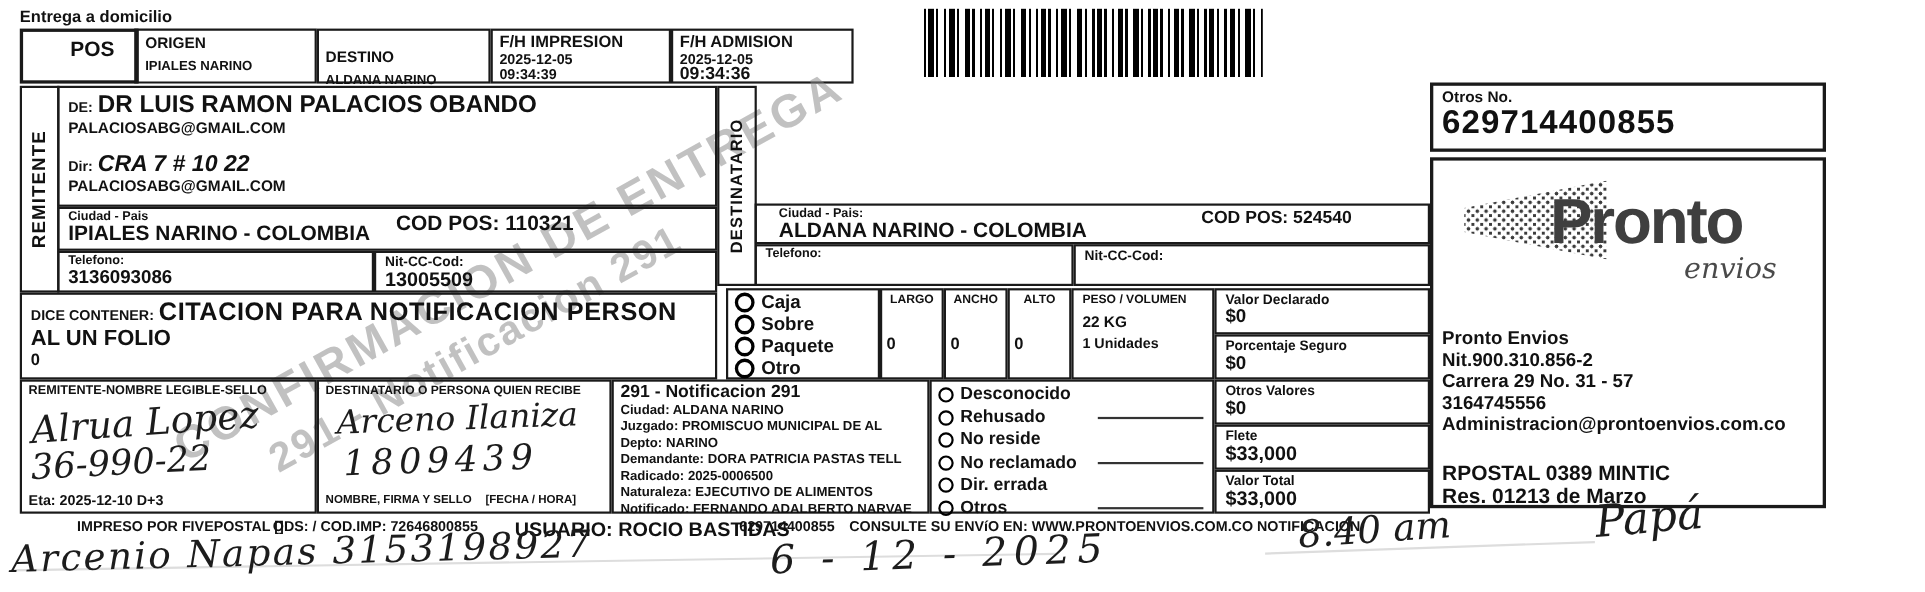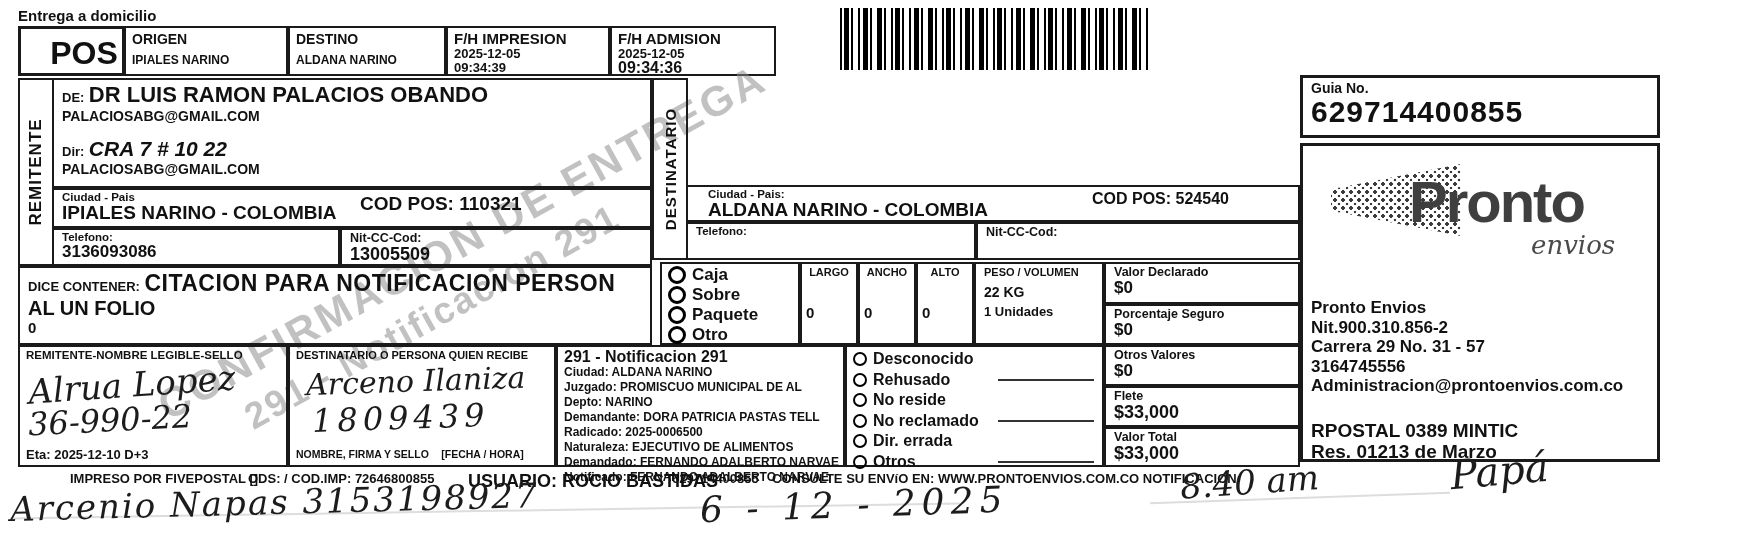--- a/index.html
+++ b/index.html
@@ -40,29 +40,29 @@
   .streak{position:absolute;height:2px;background:#ddd;}
 </style>
 </head>
 <body>
 
 <div id="page">
 
   <div class="abs" style="left:18px;top:7px;font-weight:bold;font-size:15px;">Entrega a domicilio</div>
 
   <div class="box box3" style="left:18px;top:26px;width:108px;height:50px;">
-    <div style="text-align:center;font-weight:bold;font-size:32px;margin-top:6px;padding-left:24px;">POS</div>
+    <div style="text-align:center;font-weight:bold;font-size:19px;margin-top:6px;padding-left:24px;">POS</div>
   </div>
 
   <div class="box" style="left:122px;top:26px;width:166px;height:50px;border-left-width:4px;padding:3px 6px;">
     <div class="lbl" style="font-size:14px;">ORIGEN</div>
     <div class="val" style="font-size:12px;margin-top:6px;">IPIALES NARINO</div>
   </div>
 
-  <div class="box" style="left:288px;top:26px;width:158px;height:50px;padding:3px 6px;">
+  <div class="box" style="left:288px;top:26px;width:158px;height:50px;padding:15px 6px;">
     <div class="lbl" style="font-size:14px;">DESTINO</div>
     <div class="val" style="font-size:12px;margin-top:6px;">ALDANA NARINO</div>
   </div>
 
   <div class="box" style="left:446px;top:26px;width:164px;height:50px;padding:2px 6px;">
     <div class="lbl" style="font-size:15px;">F/H IMPRESION</div>
     <div class="val" style="font-size:13px;line-height:14px;">2025-12-05</div>
     <div class="val" style="font-size:13px;line-height:14px;">09:34:39</div>
   </div>
 
@@ -205,21 +205,20 @@
   </div>
 
   <div class="box" style="left:556px;top:345px;width:289px;height:122px;padding:1px 6px;">
     <div class="val" style="font-size:16px;line-height:17px;">291 - Notificacion 291</div>
     <div class="nrow"><span>Ciudad:</span> <span>ALDANA NARINO</span></div>
     <div class="nrow"><span>Juzgado:</span> <span>PROMISCUO MUNICIPAL DE AL</span></div>
     <div class="nrow"><span>Depto:</span> <span>NARINO</span></div>
     <div class="nrow"><span>Demandante:</span> <span>DORA PATRICIA PASTAS TELL</span></div>
     <div class="nrow"><span>Radicado:</span> <span>2025-0006500</span></div>
     <div class="nrow"><span>Naturaleza:</span> <span>EJECUTIVO DE ALIMENTOS</span></div>
-    <div class="nrow"><span>Demandado:</span> <span>FERNANDO ADALBERTO NARVAE</span></div>
     <div class="nrow"><span>Notificado:</span> <span>FERNANDO ADALBERTO NARVAE</span></div>
   </div>
 
   <div class="box" style="left:845px;top:345px;width:259px;height:122px;padding:2px 4px 2px 6px;">
     <div class="estado-row">
         <span class="radio sm"></span>
         <span>Desconocido</span>
       </div>
     <div class="estado-row">
         <span class="radio sm"></span>
@@ -253,21 +252,21 @@
   <div class="box" style="left:1104px;top:386px;width:196px;height:41px;padding:1px 8px;">
     <div class="lbl" style="font-size:12.5px;">Flete</div>
     <div class="val" style="font-size:18px;line-height:18px;">$33,000</div>
   </div>
   <div class="box" style="left:1104px;top:427px;width:196px;height:40px;padding:1px 8px;">
     <div class="lbl" style="font-size:12.5px;">Valor Total</div>
     <div class="val" style="font-size:18px;line-height:18px;">$33,000</div>
   </div>
 
   <div class="box box3" style="left:1300px;top:75px;width:360px;height:63px;padding:2px 8px;">
-    <div class="lbl" style="font-size:14px;">Guia No.</div>
+    <div class="lbl" style="font-size:14px;">Otros No.</div>
     <div class="val" style="font-size:30px;line-height:32px;letter-spacing:1px;">629714400855</div>
   </div>
 
   <div class="box box3" style="left:1300px;top:143px;width:360px;height:319px;">
     <div class="dots"></div>
     <div class="abs" style="left:106px;top:22px;font-weight:bold;font-size:58px;letter-spacing:-2px;color:#3f3f3f;">Pronto</div>
     <div class="abs hand" style="left:228px;top:84px;font-size:26px;color:#4a4a4a;">envios</div>
     <div class="abs" style="left:8px;top:152px;font-weight:bold;font-size:17px;line-height:19.5px;">
       <div>Pronto Envios</div>
       <div>Nit.900.310.856-2</div>

